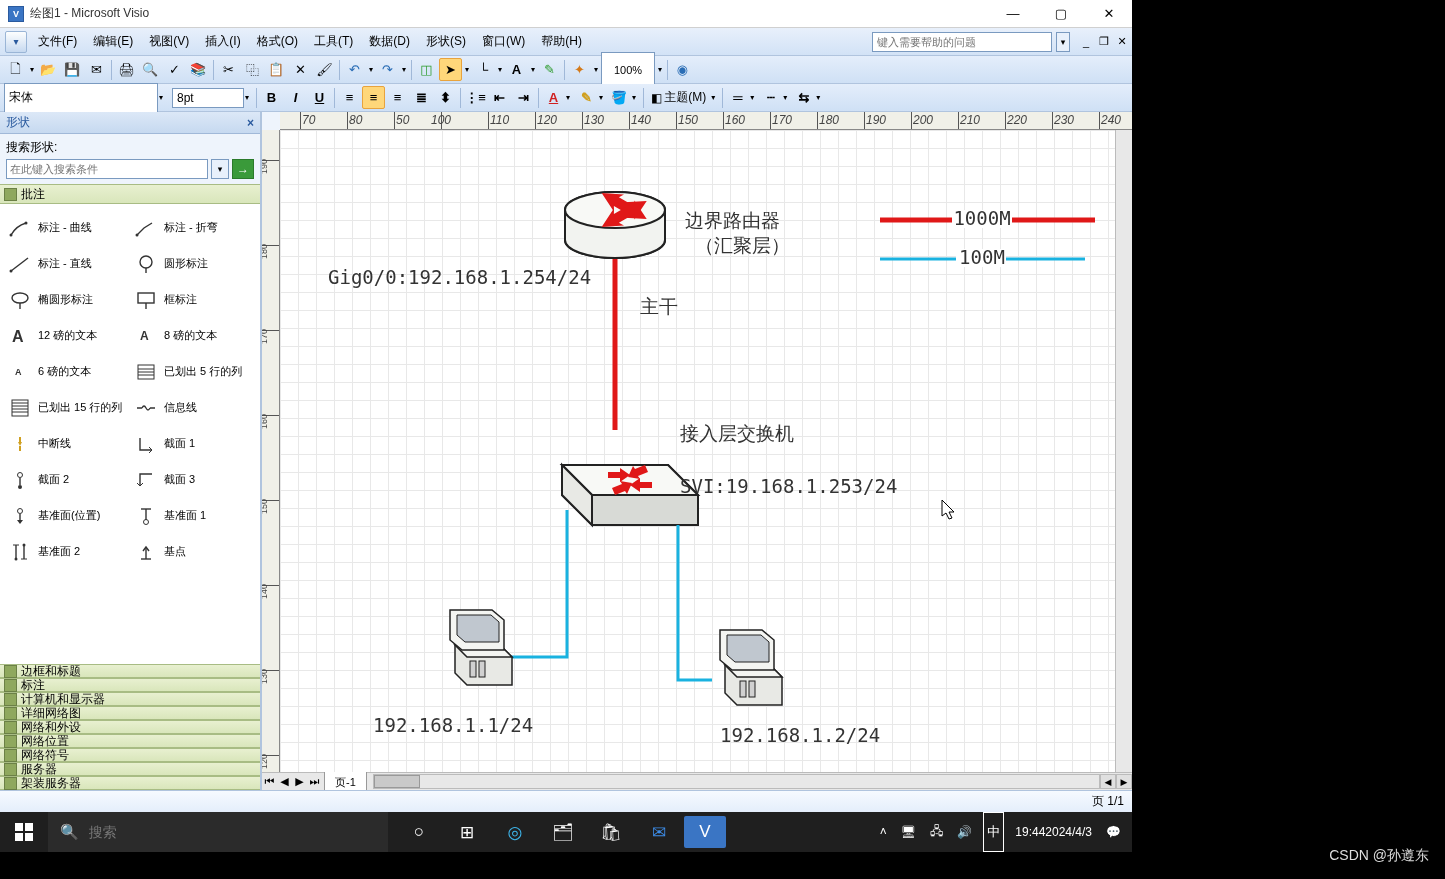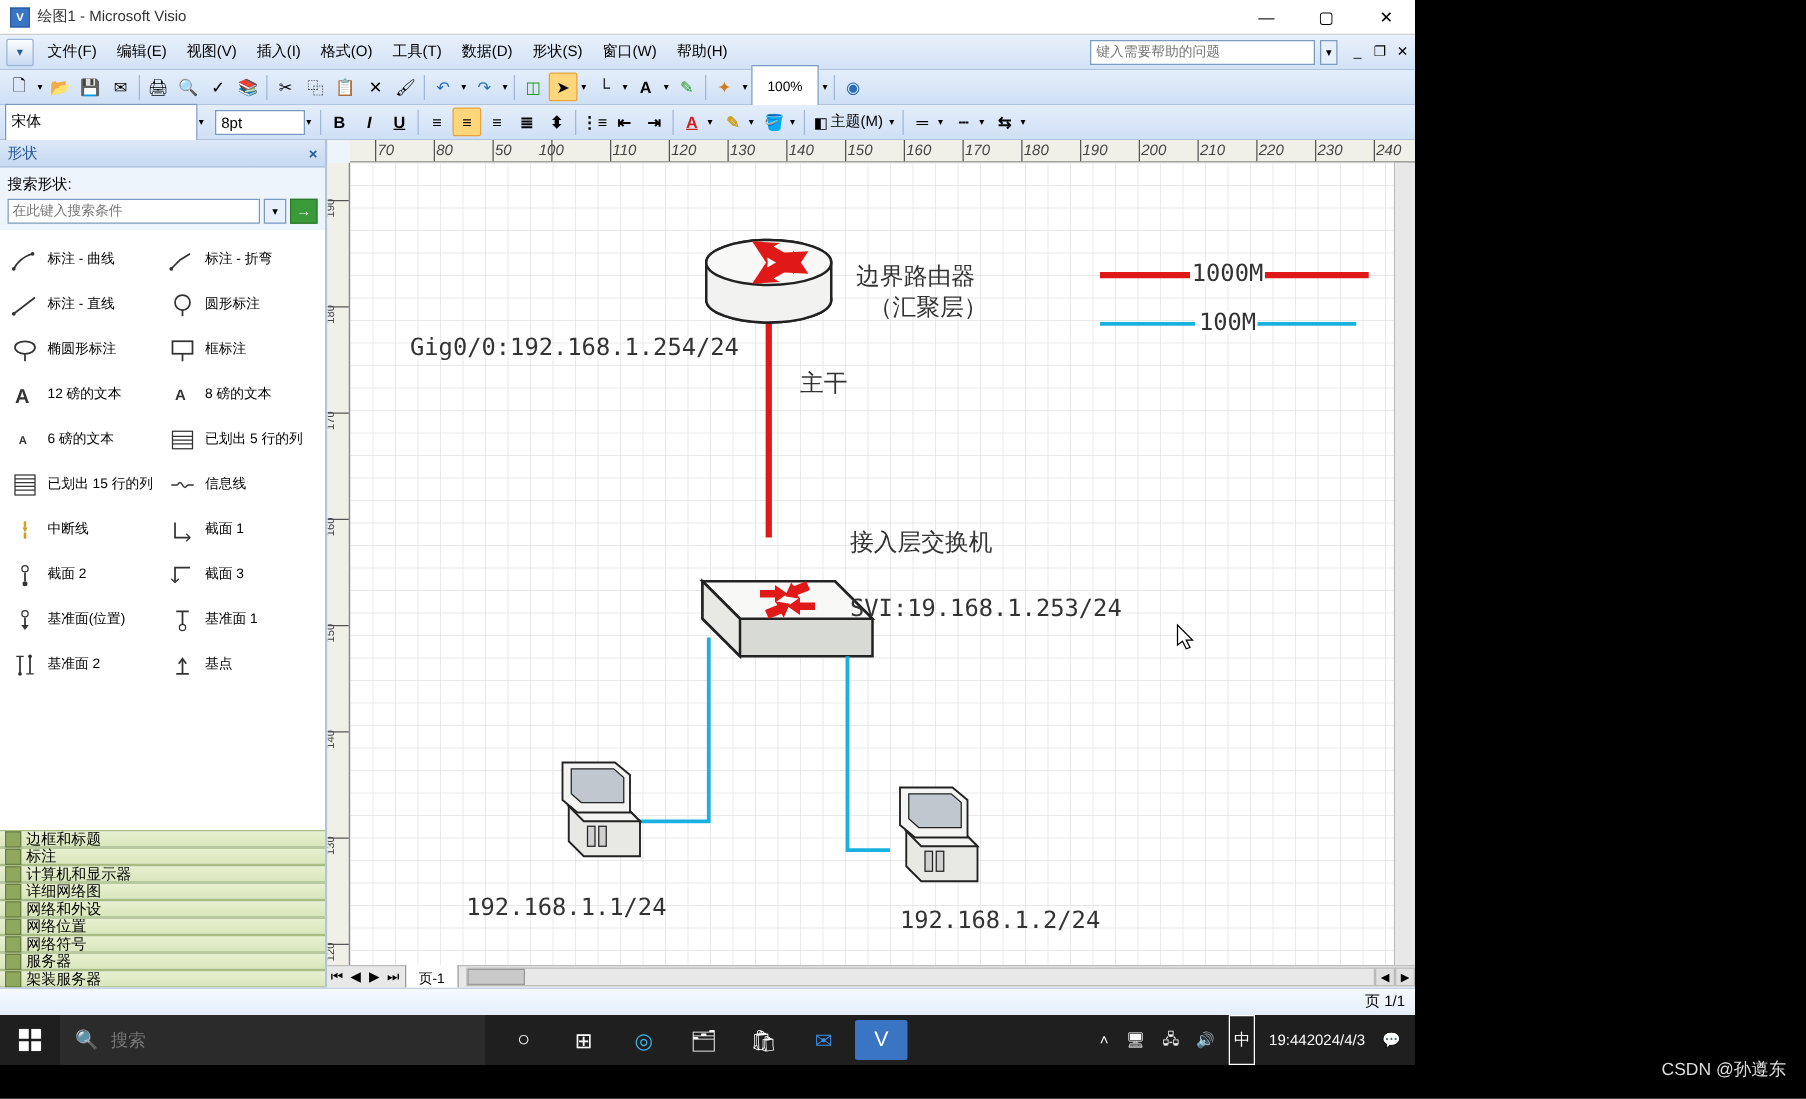--- a/index.html
+++ b/index.html
@@ -217,20 +217,24 @@
         <span class="close-x">×</span>
       </div>
       <div class="shapes-search">
         <span class="label">搜索形状:</span>
         <div class="row">
           <input placeholder="在此键入搜索条件" style="">
           <span class="combo-drop">▾</span>
           <span class="go">→</span>
         </div>
       </div>
+      <div class="stencil-hdr">
+        <span class="sicon"></span>
+        <span>批注</span>
+      </div>
       <div class="stencil-body" id="stencil-items">
           <div class="stencil-row">
             <div class="stencil-item">
               <span class="ico">
                 <svg viewBox="0 0 24 20">
                   <path d="M3 17 Q 8 8 18 5" stroke="#333" fill="none" stroke-width="1.4"></path>
                   <circle cx="3" cy="17" r="1.5" fill="#333"></circle>
                   <circle cx="18" cy="5" r="1.5" fill="#333"></circle>
                 </svg>
               </span>

